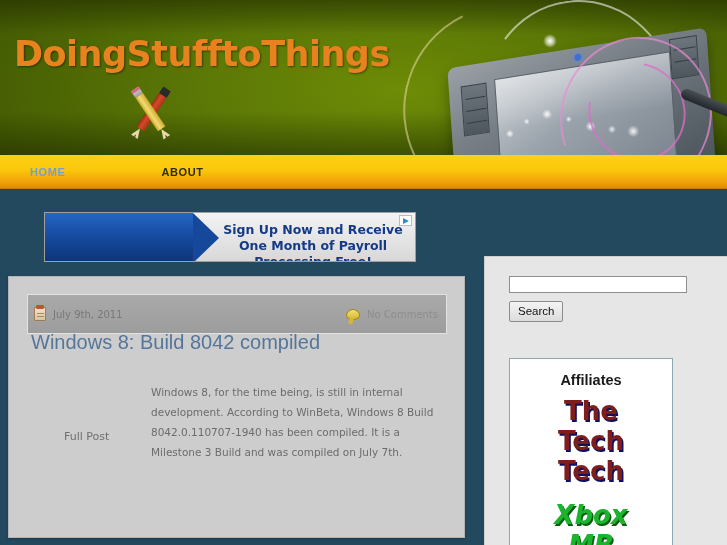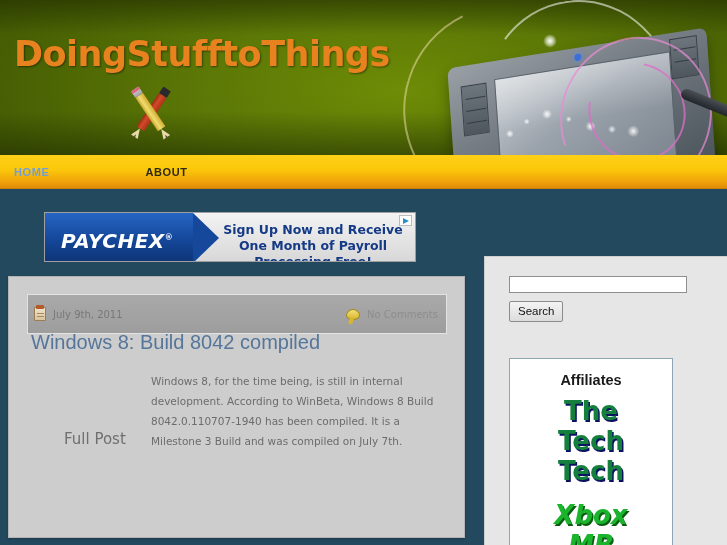--- a/index.html
+++ b/index.html
@@ -131,21 +131,21 @@
   }
   #glow-dot { position:absolute; left:150px; top:16px; width:14px; height:14px; border-radius:50%;
     background: radial-gradient(circle, #ffffff 0%, rgba(255,255,255,.6) 35%, rgba(255,255,255,0) 70%); }
 
   
   #nav {
     position:absolute; left:0; top:155px; width:727px; height:34px;
     background: linear-gradient(180deg,#fdd017 0%, #fbc70a 45%, #f0a30a 80%, #e08c06 100%);
     border-bottom: 1px solid #c97d05;
   }
-  #nav ul { list-style:none; margin:0; padding:0; display:flex; align-items:center; height:100%;gap:32px; }
+  #nav ul { list-style:none; margin:0; padding:16px; display:flex; align-items:center; height:100%;gap:32px; }
   #nav li { margin:0; }
   .nav-link {
     display:block; padding: 0 14px; line-height:34px;
     font-size: 11px; font-weight: bold; letter-spacing:.6px;
     text-decoration:none; color:#2e2a14; cursor:pointer;
   }
   .nav-link.active { color:#6f9ee0; }
   #nav-spacer { width:4px; }
 
   
@@ -239,29 +239,29 @@
     font-family:"DejaVu Sans", sans-serif;
   }
   #post-title {
     position:absolute; left:22px; top:54px;
     font-size:20px; color:#55769a; font-weight:normal;
     font-family:"Liberation Sans", sans-serif;
     margin:0;
   }
   #post-label {
     position:absolute; left:55px; top:153px;
-    font-size:15px; color:#6f6f6f;
+    font-size:11px; color:#6f6f6f;
     font-family:"DejaVu Sans", sans-serif;
   }
   #post-body {
     position:absolute; left:142px; top:88px; width:294px;
     font-size:10.5px; color:#6c6c6c; line-height:20px;
     font-family:"DejaVu Sans", sans-serif;
   }
-  #post-body p { margin:6px 0 0 0; }
+  #post-body p { margin:17px 0 0 0; }
 
   
   #sidebar {
     position:absolute; left:484px; top:212px; width:243px; height:333px;
     background:#e6e6e6;
     border-left:1px solid #cfcfcf; border-top:1px solid #cfcfcf;margin-top:44px;
   }
   #search-form { position:absolute; left:24px; top:17px; }
   #search-input {
     width:178px; height:17px; padding:1px 3px;
@@ -354,23 +354,20 @@
         <a class="nav-link">ABOUT</a>
       </li>
     </ul>
   </nav>
 
   <div id="content-bg"></div>
 
   <div id="ad-banner">
     <div id="ad-logo-block"></div>
     <div id="ad-logo-arrow"></div>
-    <div id="ad-logo-text">
-      <span>PAYCHEX</span><sup>®</sup>
-    </div>
     <div id="ad-copy">
       <div>Sign Up Now and Receive</div>
       <div>One Month of Payroll Processing Free!</div>
     </div>
     <div id="adchoices-icon"></div>
   </div>
 
   <article id="post-box">
     <div id="post-meta">
       <span id="post-date-icon"></span>
@@ -392,18 +389,18 @@
   </article>
 
   <aside id="sidebar">
     <div id="search-form">
       <input id="search-input" type="text" value="" placeholder="" style="">
       <button id="search-button">Search</button>
     </div>
 
     <div id="affiliates-box">
       <div id="affiliates-title">Affiliates</div>
-      <a class="affiliate-link" id="affiliate-ttg" style="color: #15803d;"><span>The</span><br><span>Tech</span><br><span>Tech</span></a>
+      <a class="affiliate-link" id="affiliate-ttg" style="color: #7f1d1d;"><span>The</span><br><span>Tech</span><br><span>Tech</span></a>
       <a class="affiliate-link" id="affiliate-xbm" style="color: rgb(26, 181, 44);"><span>Xbox</span><br><span>MB</span></a>
     </div>
   </aside>
 
 </div>
 
 </body></html>

